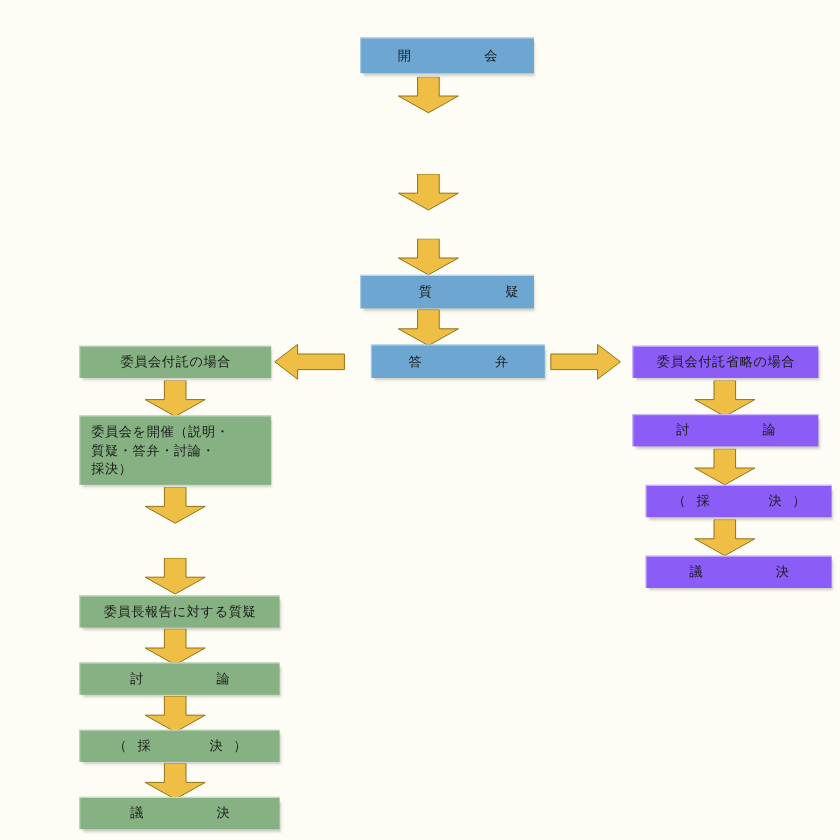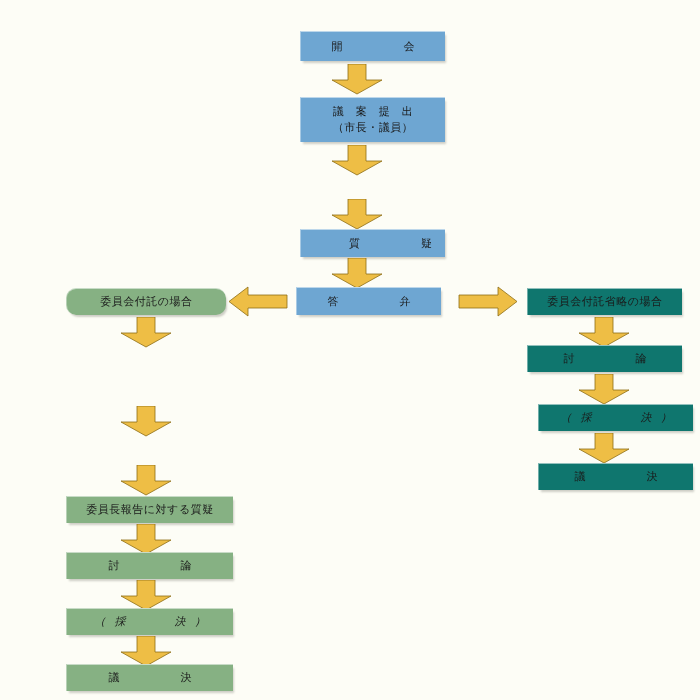--- a/index.html
+++ b/index.html
@@ -33,29 +33,29 @@
     color: #1a1a1a;
     font-size: 11px;
     letter-spacing: 0.5px;
     line-height: 1.45;
     border-top: 1px solid rgba(255,255,255,0.55);
     border-left: 1px solid rgba(255,255,255,0.4);
     box-shadow: 2px 3px 2px -1px rgba(120,120,110,0.35);
   }
   .box.blue   { background: #6ea6d2; }
   .box.green  { background: #86b183; }
-  .box.orange { background: #0f766e; }
+  .box.orange { background: #8b5cf6; }
 
   .box .line {
     display: block;
     white-space: nowrap;
   }
   
   .spread { letter-spacing: 13px; text-indent: 13px; }
-  .spread-sm { letter-spacing: 9px; text-indent: 9px; font-style: italic; }
+  .spread-sm { letter-spacing: 9px; text-indent: 9px; }
 
   .box.left-text {
     align-items: flex-start;
     text-align: left;
     padding-left: 9px;
   }
 
   
   .arrow {
     position: absolute;
@@ -69,24 +69,20 @@
 
   <div class="box blue" style="left:285px; top:31px; width:145px; height:30px;">
     <span class="line spread">開　　会</span>
   </div>
   <div class="arrow" style="left:316px; top:64px; width:52px; height:31px;">
     <svg width="52" height="31" viewBox="0 0 52 31">
       <polygon points="17,0 35,0 35,16 51,16 26,30 1,16 17,16" fill="#eebe45" stroke="#8d6d15" stroke-width="0.8"></polygon>
     </svg>
   </div>
 
-  <div class="box blue" style="left:285px; top:97px; width:145px; height:45px;">
-    <span class="line">議　案　提　出</span>
-    <span class="line">（市長・議員）</span>
-  </div>
   <div class="arrow" style="left:316px; top:145px; width:52px; height:31px;">
     <svg width="52" height="31" viewBox="0 0 52 31">
       <polygon points="17,0 35,0 35,16 51,16 26,30 1,16 17,16" fill="#eebe45" stroke="#8d6d15" stroke-width="0.8"></polygon>
     </svg>
   </div>
 
   <div class="arrow" style="left:316px; top:199px; width:52px; height:31px;">
     <svg width="52" height="31" viewBox="0 0 52 31">
       <polygon points="17,0 35,0 35,16 51,16 26,30 1,16 17,16" fill="#eebe45" stroke="#8d6d15" stroke-width="0.8"></polygon>
     </svg>
@@ -94,44 +90,49 @@
 
   <div class="box blue" style="left:285px; top:229px; width:145px; height:28px;align-items:flex-end;">
     <span class="line spread">質　　疑</span>
   </div>
   <div class="arrow" style="left:316px; top:258px; width:52px; height:31px;">
     <svg width="52" height="31" viewBox="0 0 52 31">
       <polygon points="17,0 35,0 35,16 51,16 26,30 1,16 17,16" fill="#eebe45" stroke="#8d6d15" stroke-width="0.8"></polygon>
     </svg>
   </div>
 
-  <div class="box blue" style="left:281px; top:287px; width:145px; height:28px;">
+  <div class="box blue" style="left:294px; top:287px; width:145px; height:28px;">
     <span class="line spread">答　　弁</span>
   </div>
 
   <div class="arrow" style="left:213px; top:286px; width:60px; height:31px;">
     <svg width="60" height="31" viewBox="0 0 60 31">
       <polygon points="1,15.5 20,1 20,9 59,9 59,22 20,22 20,30" fill="#eebe45" stroke="#8d6d15" stroke-width="0.8"></polygon>
     </svg>
   </div>
   <div class="arrow" style="left:443px; top:286px; width:60px; height:31px;">
     <svg width="60" height="31" viewBox="0 0 60 31">
       <polygon points="59,15.5 40,1 40,9 1,9 1,22 40,22 40,30" fill="#eebe45" stroke="#8d6d15" stroke-width="0.8"></polygon>
     </svg>
   </div>
 
-  <div class="box green" style="left:51px; top:288px; width:160px; height:27px;border-radius:10px;">
+  <div class="box green" style="left:51px; top:288px; width:160px; height:27px;">
     <span class="line">委員会付託の場合</span>
   </div>
   <div class="arrow" style="left:105px; top:317px; width:52px; height:31px;">
     <svg width="52" height="31" viewBox="0 0 52 31">
       <polygon points="17,0 35,0 35,16 51,16 26,30 1,16 17,16" fill="#eebe45" stroke="#8d6d15" stroke-width="0.8"></polygon>
     </svg>
   </div>
 
+  <div class="box green left-text" style="left:51px; top:346px; width:160px; height:58px;">
+    <span class="line">委員会を開催（説明・</span>
+    <span class="line">質疑・答弁・討論・</span>
+    <span class="line">採決）</span>
+  </div>
   <div class="arrow" style="left:105px; top:406px; width:52px; height:31px;">
     <svg width="52" height="31" viewBox="0 0 52 31">
       <polygon points="17,0 35,0 35,16 51,16 26,30 1,16 17,16" fill="#eebe45" stroke="#8d6d15" stroke-width="0.8"></polygon>
     </svg>
   </div>
 
   <div class="arrow" style="left:105px; top:465px; width:52px; height:31px;">
     <svg width="52" height="31" viewBox="0 0 52 31">
       <polygon points="17,0 35,0 35,16 51,16 26,30 1,16 17,16" fill="#eebe45" stroke="#8d6d15" stroke-width="0.8"></polygon>
     </svg>

